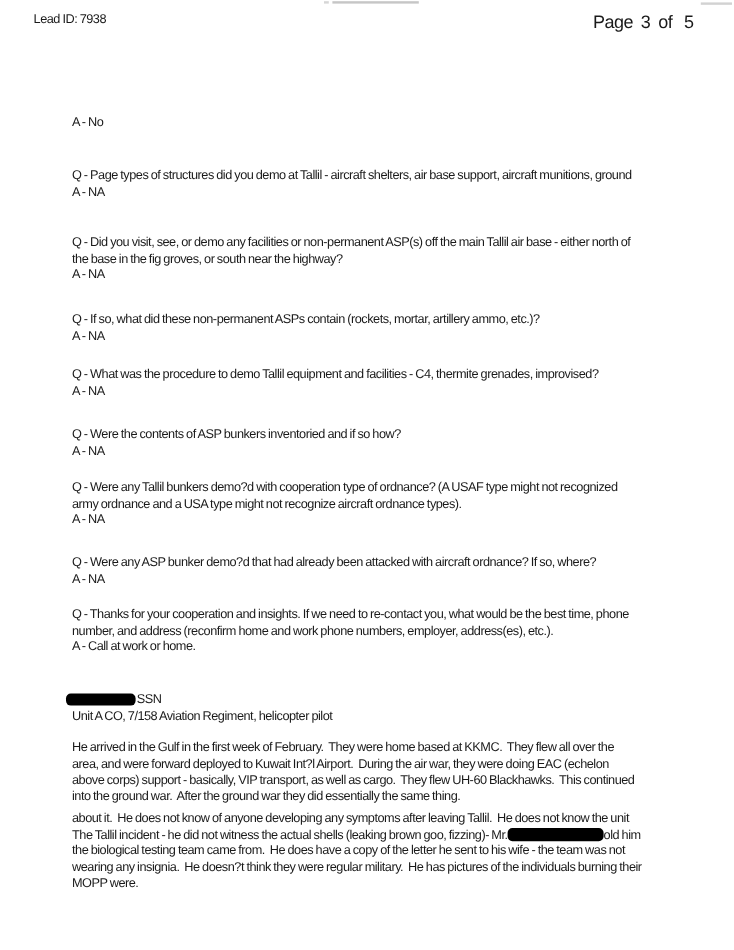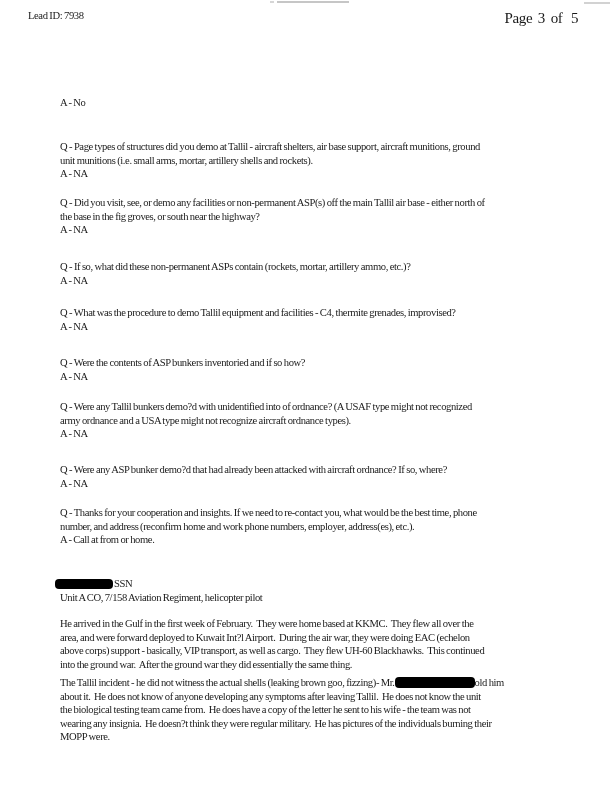--- a/index.html
+++ b/index.html
@@ -2,21 +2,21 @@
 <html><head>
 <meta charset="utf-8">
 <style>
   html, body { margin: 0; padding: 0; background: #ffffff; }
   .page {
     position: relative;
     width: 612px;
     height: 792px;
     background: #ffffff;
     overflow: hidden;
-    font-family: Liberation Serif, serif;
+    font-family: Liberation Sans, sans-serif;
     color: #1a1a1a;
     font-size: 10.6px;
     letter-spacing: -0.4px;
     word-spacing: -0.5px;
   }
   .hdr-left  { position: absolute; left: 28px;  top: 10px; font-size: 10.6px; }
   .hdr-right { position: absolute; right: 34px; top: 10px; font-size: 15px; white-space: pre; }
   .blk { position: absolute; left: 60px; width: 500px; line-height: 13.5px; }
   .line { white-space: pre; }
   .artifact { position: absolute; }
@@ -41,21 +41,20 @@
 
   <div class="hdr-left">Lead ID: 7938</div>
   <div class="hdr-right">Page  3  of   5</div>
 
   <div class="blk" style="top:96px">
     <div class="line">A - No</div>
   </div>
 
   <div class="blk" style="top:140px">
     <div class="line">Q - Page types of structures did you demo at Tallil - aircraft shelters, air base support, aircraft munitions, ground</div>
-    <div class="line">unit munitions (i.e. small arms, mortar, artillery shells and rockets).</div>
     <div class="line">A - NA</div>
   </div>
 
   <div class="blk" style="top:196px">
     <div class="line">Q - Did you visit, see, or demo any facilities or non-permanent ASP(s) off the main Tallil air base - either north of</div>
     <div class="line">the base in the fig groves, or south near the highway?</div>
     <div class="line">A - NA</div>
   </div>
 
   <div class="blk" style="top:260px">
@@ -67,53 +66,53 @@
     <div class="line">Q - What was the procedure to demo Tallil equipment and facilities - C4, thermite grenades, improvised?</div>
     <div class="line">A - NA</div>
   </div>
 
   <div class="blk" style="top:356px">
     <div class="line">Q - Were the contents of ASP bunkers inventoried and if so how?</div>
     <div class="line">A - NA</div>
   </div>
 
   <div class="blk" style="top:400px">
-    <div class="line">Q - Were any Tallil bunkers demo?d with unidentified into of ordnance? (A USAF type might not recognized</div>
+    <div class="line">Q - Were any Tallil bunkers demo?d with cooperation type of ordnance? (A USAF type might not recognized</div>
     <div class="line">army ordnance and a USA type might not recognize aircraft ordnance types).</div>
     <div class="line">A - NA</div>
   </div>
 
   <div class="blk" style="top:463px">
     <div class="line">Q - Were any ASP bunker demo?d that had already been attacked with aircraft ordnance? If so, where?</div>
     <div class="line">A - NA</div>
   </div>
 
   <div class="blk" style="top:506px">
     <div class="line">Q - Thanks for your cooperation and insights. If we need to re-contact you, what would be the best time, phone</div>
     <div class="line">number, and address (reconfirm home and work phone numbers, employer, address(es), etc.).</div>
-    <div class="line">A - Call at from or home.</div>
+    <div class="line">A - Call at work or home.</div>
   </div>
 
 
   <div class="blk ssn-line" style="top:577px">
     <div class="line"><span class="redaction name1"></span><span>SSN</span></div>
   </div>
 
   <div class="blk" style="top:591px">
     <div class="line">Unit A CO, 7/158 Aviation Regiment, helicopter pilot</div>
   </div>
 
   <div class="blk" style="top:617px">
     <div class="line">He arrived in the Gulf in the first week of February.  They were home based at KKMC.  They flew all over the</div>
     <div class="line">area, and were forward deployed to Kuwait Int?l Airport.  During the air war, they were doing EAC (echelon</div>
     <div class="line">above corps) support - basically, VIP transport, as well as cargo.  They flew UH-60 Blackhawks.  This continued</div>
     <div class="line">into the ground war.  After the ground war they did essentially the same thing.</div>
   </div>
 
   <div class="blk" style="top:676px">
+    <div class="line">about it.  He does not know of anyone developing any symptoms after leaving Tallil.  He does not know the unit</div>
     <div class="line"><span>The Tallil incident - he did not witness the actual shells (leaking brown goo, fizzing)- Mr.</span><span class="redaction name2"></span><span>old him</span></div>
-    <div class="line">about it.  He does not know of anyone developing any symptoms after leaving Tallil.  He does not know the unit</div>
     <div class="line">the biological testing team came from.  He does have a copy of the letter he sent to his wife - the team was not</div>
     <div class="line">wearing any insignia.  He doesn?t think they were regular military.  He has pictures of the individuals burning their</div>
     <div class="line">MOPP were.</div>
   </div>
 
 </div>
 
 </body></html>

